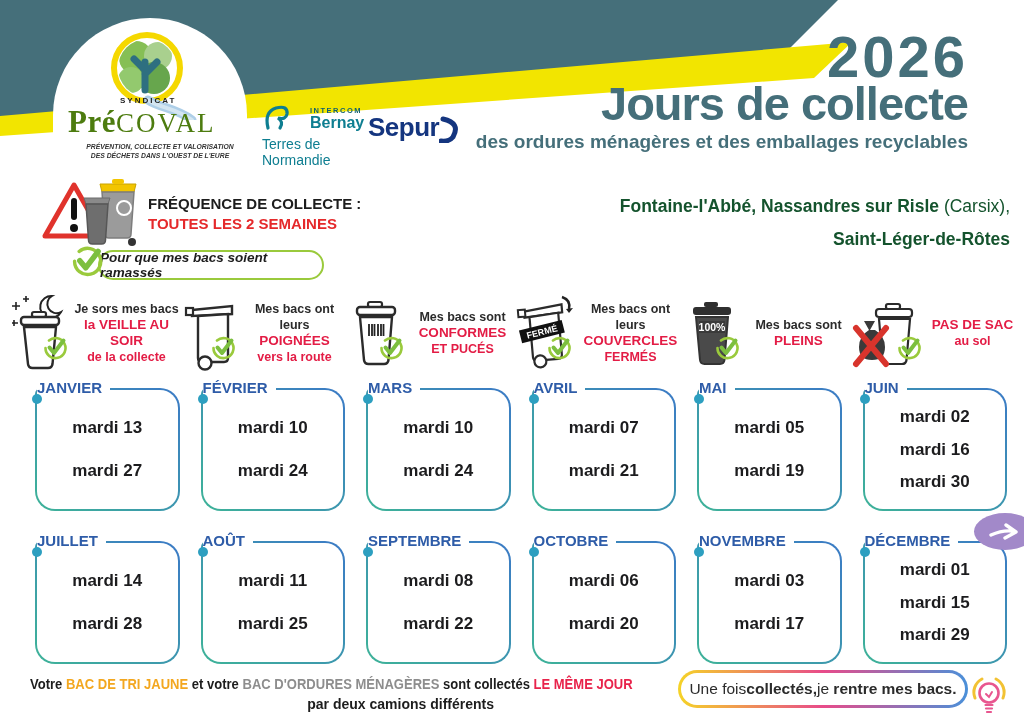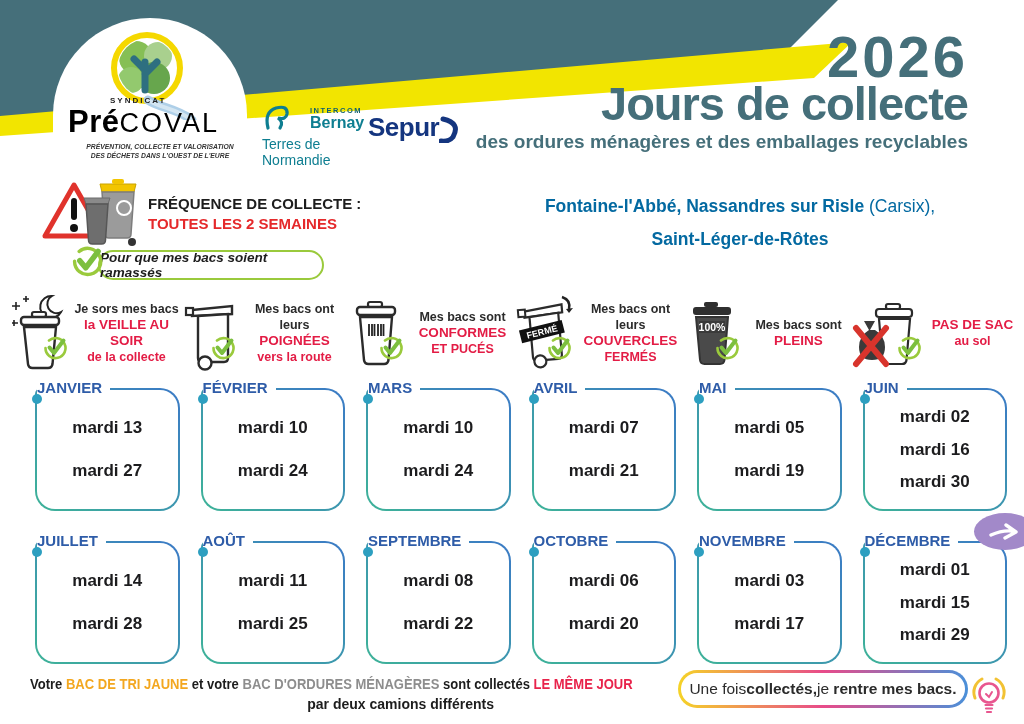--- a/index.html
+++ b/index.html
@@ -9,24 +9,24 @@
   
   .teal-band{position:absolute;inset:0;background:#456F7A;
              clip-path:polygon(0 0,838px 0,788px 50px,0 118px);z-index:1;}
   .yellow-band{position:absolute;inset:0;background:#F2E500;
              clip-path:polygon(0 116px,852px 42px,814px 78px,0 136px);z-index:1;}
   .dome{position:absolute;left:53px;top:18px;width:194px;height:152px;background:#fff;
         border-radius:97px 97px 0 0;z-index:2;}
 
   
   .logo-wrap{position:absolute;left:88px;top:28px;z-index:3;}
-  .syndicat{position:absolute;left:62px;top:96px;z-index:3;font-size:8px;font-weight:700;
+  .syndicat{position:absolute;left:72px;top:96px;z-index:3;font-size:8px;font-weight:700;
             letter-spacing:2px;color:#222;padding-left:48px;}
-  .precoval{position:absolute;left:68px;top:104px;z-index:3;font-size:31px;color:#000000;
-            letter-spacing:.5px;white-space:nowrap;}
+  .precoval{position:absolute;left:68px;top:104px;z-index:3;font-size:31px;color:#4d7c0f;
+            letter-spacing:.5px;white-space:nowrap;font-family:Liberation Serif, serif;}
   .precoval b{font-weight:800;}
   .precoval span.rest{font-weight:500;font-size:27px;letter-spacing:2px;}
   .tagline{position:absolute;left:70px;top:142px;z-index:3;font-size:6.8px;font-style:italic;
            font-weight:700;color:#333;line-height:9px;width:180px;text-align:center;}
 
   
   .intercom{position:absolute;left:262px;top:104px;z-index:3;width:105px;}
   .intercom .row{display:flex;align-items:center;gap:14px;}
   .ic-txt{margin-left:4px;line-height:1;}
   .ic-small{font-size:7.5px;font-weight:700;letter-spacing:1.5px;color:#11606f;}
@@ -45,22 +45,22 @@
 
   
   .freq{position:absolute;left:40px;top:176px;display:flex;align-items:center;z-index:3;}
   .freq-icons{position:relative;width:100px;height:76px;}
   .freq-tri{position:absolute;left:0;top:4px;}
   .freq-bins{position:absolute;left:38px;top:0;}
   .freq-text{margin-left:8px;font-size:15px;font-weight:800;line-height:20px;}
   .freq-text .red{color:#E5292B;}
 
   
-  .communes{position:absolute;left:470px;right:14px;top:190px;text-align:center;z-index:3;
-            font-size:17.5px;font-weight:800;line-height:33px;color:#0369a1;}
+  .communes{position:absolute;left:470px;right:14px;top:190px;text-align:right;z-index:3;
+            font-size:17.5px;font-weight:800;line-height:33px;color:#14532d;}
   .communes .normal{font-weight:400;}
 
   
   .pill{position:absolute;left:98px;top:250px;width:222px;height:26px;border:2.5px solid #9ACA3C;
         border-radius:15px;display:flex;align-items:center;justify-content:center;z-index:3;
         font-size:13.5px;font-weight:800;font-style:italic;color:#1d1d1d;background:#fff;}
   .pill-check{position:absolute;left:70px;top:243px;z-index:4;}
 
   
   .instr-row{position:absolute;left:12px;right:4px;top:292px;height:82px;display:flex;z-index:3;}

